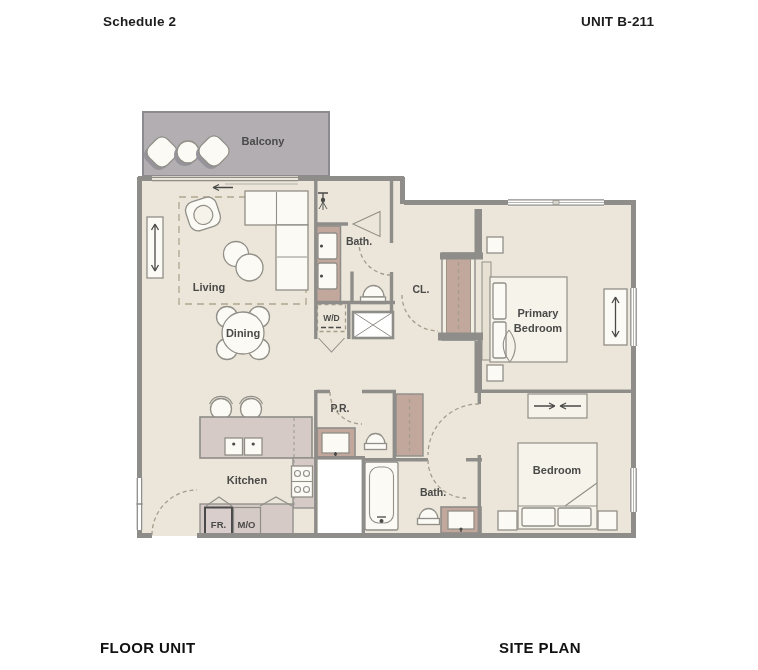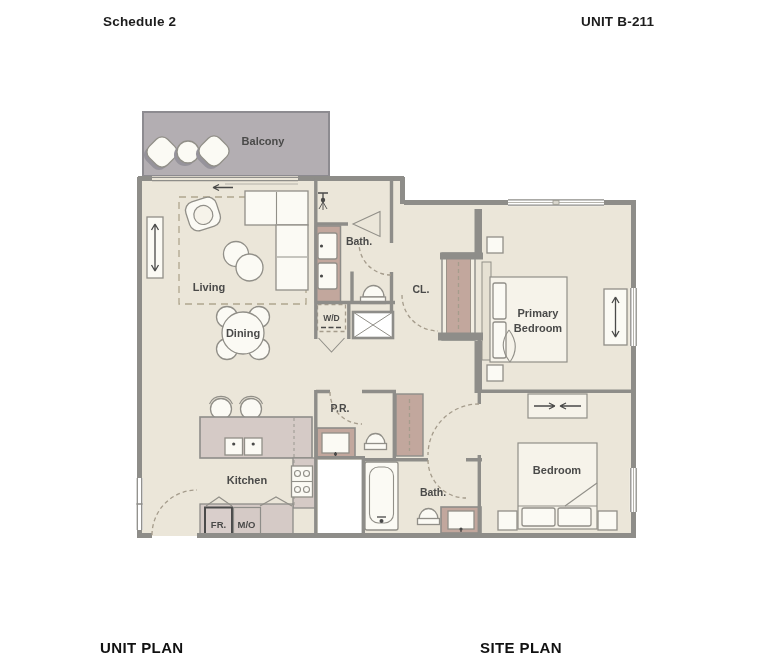--- a/index.html
+++ b/index.html
@@ -263,16 +263,16 @@
       <path class="dash" d="M152,535 A45,45 0 0 1 197,490"></path>
       <path class="dash" d="M391,275 A32,32 0 0 1 359,243"></path>
       <path class="dash" d="M402,295 A36,36 0 0 0 438,331"></path>
       <path class="dash" d="M479,404 A51,51 0 0 0 428,455"></path>
       <path class="dash" d="M428,460 A38,38 0 0 0 466,498"></path>
       <path class="dash" d="M330,392 A32,32 0 0 0 362,424"></path>
     </g>
 
   </svg>
 
-  <div class="ftr" style="left:100px;top:639px;">UNIT PLAN</div>
-  <div class="ftr" style="left:480px;top:639px;">SITE PLAN</div>
+  <div class="ftr" style="left:100px;top:639px;">FLOOR UNIT</div>
+  <div class="ftr" style="left:499px;top:639px;">SITE PLAN</div>
 
 </div>
 
 </body></html>

